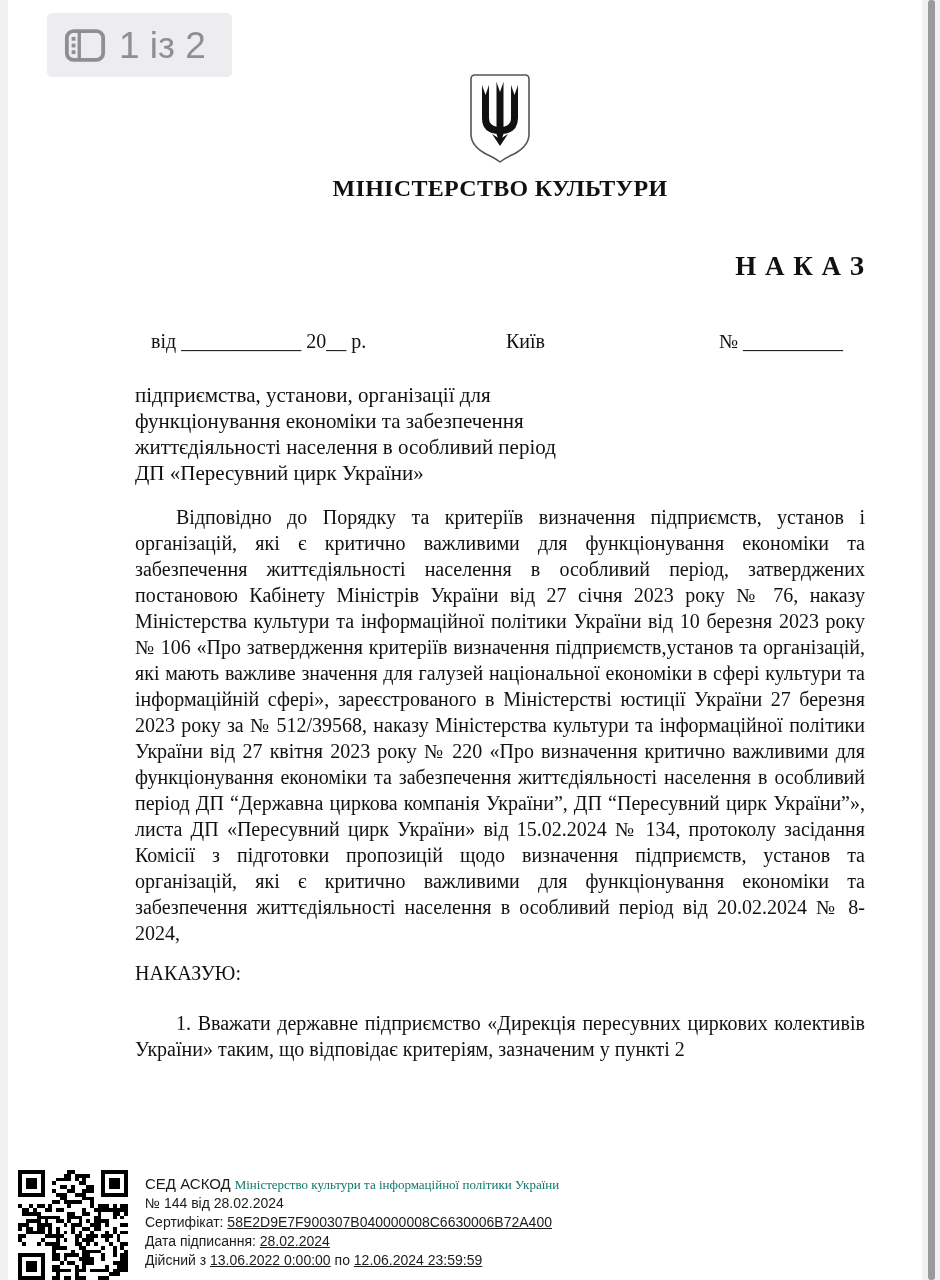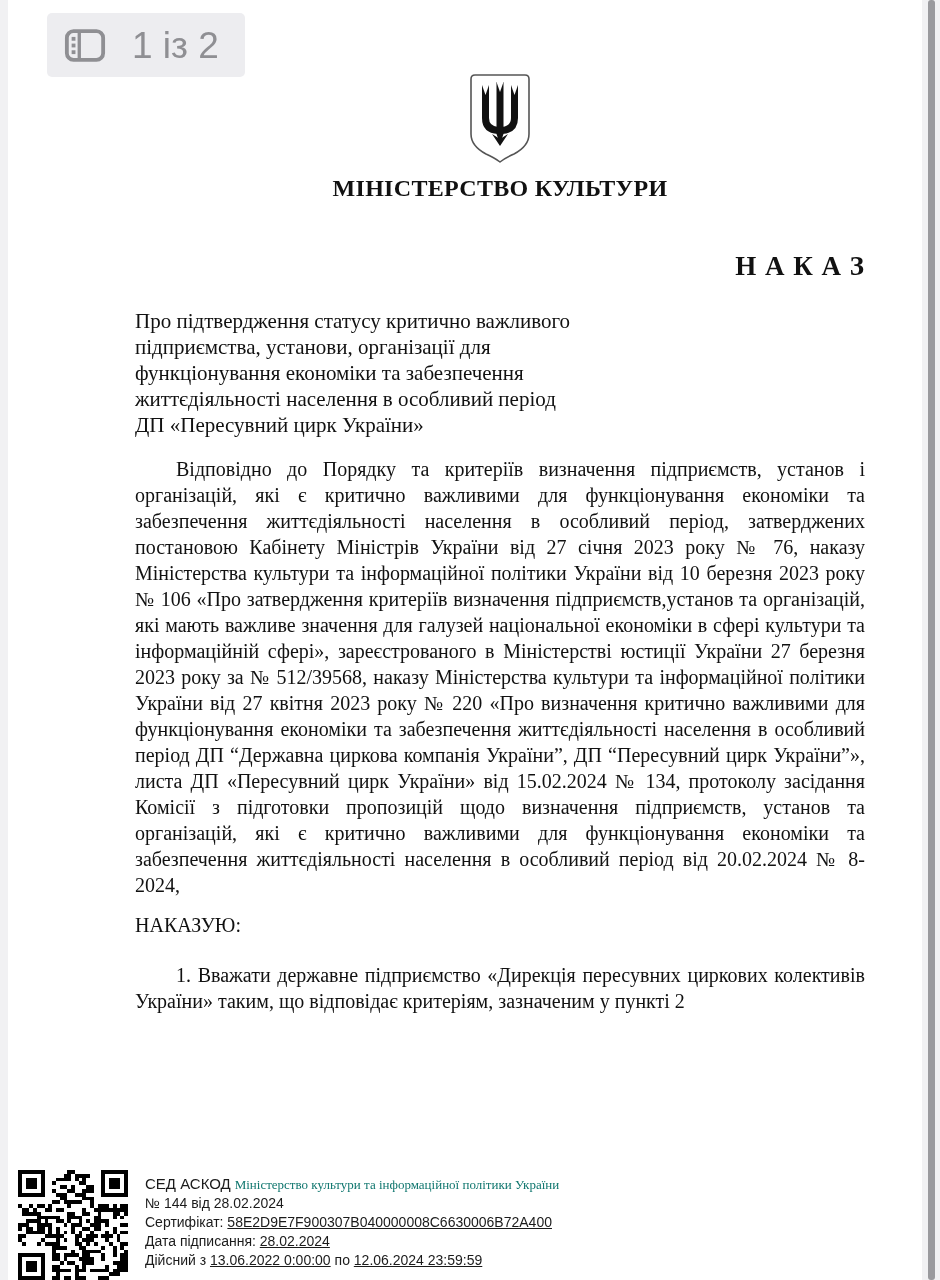--- a/index.html
+++ b/index.html
@@ -6,21 +6,21 @@
   html,body { width:940px; height:1280px; background:#ffffff; overflow:hidden; }
   .viewer { position:relative; width:940px; height:1280px; background:#ffffff;
             font-family:"Liberation Serif", serif; color:#111; }
 
   
   .left-edge { position:absolute; left:0; top:0; width:8px; height:100%; background:#f1f1f3; }
   .scrollbar { position:absolute; right:0; top:0; width:18px; height:100%; background:#f1f1f3; }
   .scroll-thumb { position:absolute; right:5px; top:0; width:7px; height:100%;
                   background:#9a9a9e; border-radius:3px; }
   .pill { position:absolute; left:47px; top:13px; height:64px; border-radius:5px;
-          background:#ededf0; display:flex; align-items:center; gap:26px;
+          background:#ededf0; display:flex; align-items:center; gap:13px;
           padding:0 26px 0 17px; font-family:"Liberation Sans", sans-serif; }
   .pill-label { font-size:37px; color:#8f8f93; line-height:1; }
 
   
   .content { position:absolute; left:135px; top:0; width:730px; }
   .emblem-wrap { margin-top:72px; height:92px; text-align:center; }
   .ministry { margin-top:9px; text-align:center; font-weight:bold; font-size:24px;
               line-height:31px; letter-spacing:0.3px; }
   .doctype { margin-top:47px; text-align:right; font-weight:bold; font-size:27px;
              letter-spacing:1px; }
@@ -78,23 +78,27 @@
         <path d="M25 62 L33 74 L41 62 L33 67 Z" fill="#111"></path>
       </svg>
     </div>
 
     <div class="ministry">
       <div>МІНІСТЕРСТВО КУЛЬТУРИ</div>
     </div>
 
     <div class="doctype">Н А К А З</div>
 
+    <div class="daterow">
+      <span class="dl">від ____________ 20__ р.</span>
+      <span class="city">Київ</span>
+      <span class="num">№ __________</span>
+    </div>
 
     <div class="subject">
-      <div>Про підтвердження статусу критично важливого</div>
       <div>підприємства, установи, організації для</div>
       <div>функціонування економіки та забезпечення</div>
       <div>життєдіяльності населення в особливий період</div>
       <div>ДП «Пересувний цирк України»</div>
     </div>
 
     <p class="bodypara">Відповідно до Порядку та критеріїв визначення підприємств, установ і організацій, які є критично важливими для функціонування економіки та забезпечення життєдіяльності населення в особливий період, затверджених постановою Кабінету Міністрів України від 27 січня 2023 року № 76, наказу Міністерства культури та інформаційної політики України від 10 березня 2023 року № 106 «Про затвердження критеріїв визначення підприємств,установ та організацій, які мають важливе значення для галузей національної економіки в сфері культури та інформаційній сфері», зареєстрованого в Міністерстві юстиції України 27 березня 2023 року за № 512/39568, наказу Міністерства культури та інформаційної політики України від 27 квітня 2023 року № 220 «Про визначення критично важливими для функціонування економіки та забезпечення життєдіяльності населення в особливий період ДП “Державна циркова компанія України”, ДП “Пересувний цирк України”», листа ДП «Пересувний цирк України» від 15.02.2024 № 134, протоколу засідання Комісії з підготовки пропозицій щодо визначення підприємств, установ та організацій, які є критично важливими для функціонування економіки та забезпечення життєдіяльності населення в особливий період від 20.02.2024 № 8-2024,</p>
 
     <div class="orderhead">НАКАЗУЮ:</div>
 

